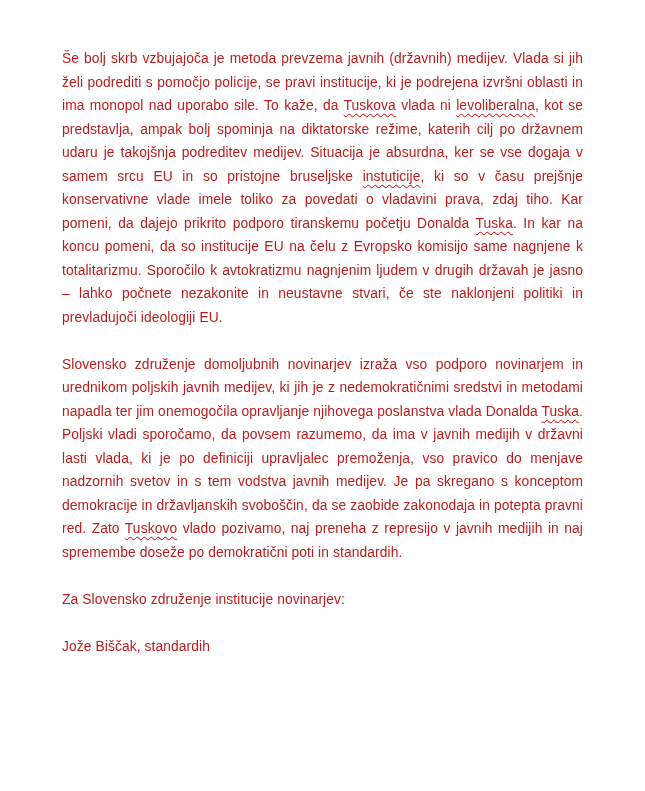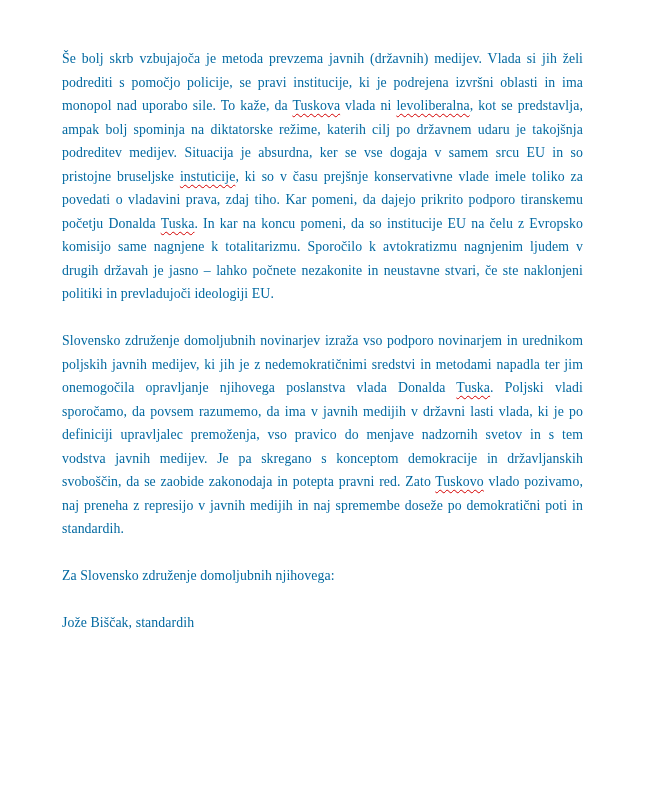--- a/index.html
+++ b/index.html
@@ -11,24 +11,24 @@
     position: relative;
     width: 645px;
     height: 791px;
     background: #ffffff;
     box-sizing: border-box;
     padding: 47px 62px 0 62px;
     overflow: hidden;
   }
   .doc p {
     margin: 0 0 23.5px 0;
-    font-family: Liberation Serif, serif;
+    font-family: Liberation Sans, sans-serif;
     font-size: 13.8px;
     line-height: 23.5px;
-    color: #0369a1;
+    color: #b91c1c;
     letter-spacing: 0.1px;
   }
   .doc p.justify {
     text-align: justify;
   }
   .doc p:last-child {
     margin-bottom: 0;
   }
   .misspelled {
     text-decoration-line: underline;
@@ -38,16 +38,16 @@
     text-underline-offset: 3px;
   }
 </style>
 </head>
 <body>
 
 <div class="page">
   <div class="doc">
       <p class="justify"><span>Še bolj skrb vzbujajoča je metoda prevzema javnih (državnih) medijev. Vlada si jih želi podrediti s pomočjo policije, se pravi institucije, ki je podrejena izvršni oblasti in ima monopol nad uporabo sile. To kaže, da </span><span class="misspelled">Tuskova</span><span> vlada ni </span><span class="misspelled">levoliberalna</span><span>, kot se predstavlja, ampak bolj spominja na diktatorske režime, katerih cilj po državnem udaru je takojšnja podreditev medijev. Situacija je absurdna, ker se vse dogaja v samem srcu EU in so pristojne bruseljske </span><span class="misspelled">instuticije</span><span>, ki so v času prejšnje konservativne vlade imele toliko za povedati o vladavini prava, zdaj tiho. Kar pomeni, da dajejo prikrito podporo tiranskemu početju Donalda </span><span class="misspelled">Tuska</span><span>. In kar na koncu pomeni, da so institucije EU na čelu z Evropsko komisijo same nagnjene k totalitarizmu. Sporočilo k avtokratizmu nagnjenim ljudem v drugih državah je jasno – lahko počnete nezakonite in neustavne stvari, če ste naklonjeni politiki in prevladujoči ideologiji EU.</span></p>
       <p class="justify"><span>Slovensko združenje domoljubnih novinarjev izraža vso podporo novinarjem in urednikom poljskih javnih medijev, ki jih je z nedemokratičnimi sredstvi in metodami napadla ter jim onemogočila opravljanje njihovega poslanstva vlada Donalda </span><span class="misspelled">Tuska</span><span>. Poljski vladi sporočamo, da povsem razumemo, da ima v javnih medijih v državni lasti vlada, ki je po definiciji upravljalec premoženja, vso pravico do menjave nadzornih svetov in s tem vodstva javnih medijev. Je pa skregano s konceptom demokracije in državljanskih svoboščin, da se zaobide zakonodaja in potepta pravni red. Zato </span><span class="misspelled">Tuskovo</span><span> vlado pozivamo, naj preneha z represijo v javnih medijih in naj spremembe doseže po demokratični poti in standardih.</span></p>
-      <p><span>Za Slovensko združenje domoljubnih njihovega:</span></p>
+      <p><span>Za Slovensko združenje institucije novinarjev:</span></p>
       <p><span>Jože Biščak, standardih</span></p>
     </div>
 </div>
 
 </body></html>

